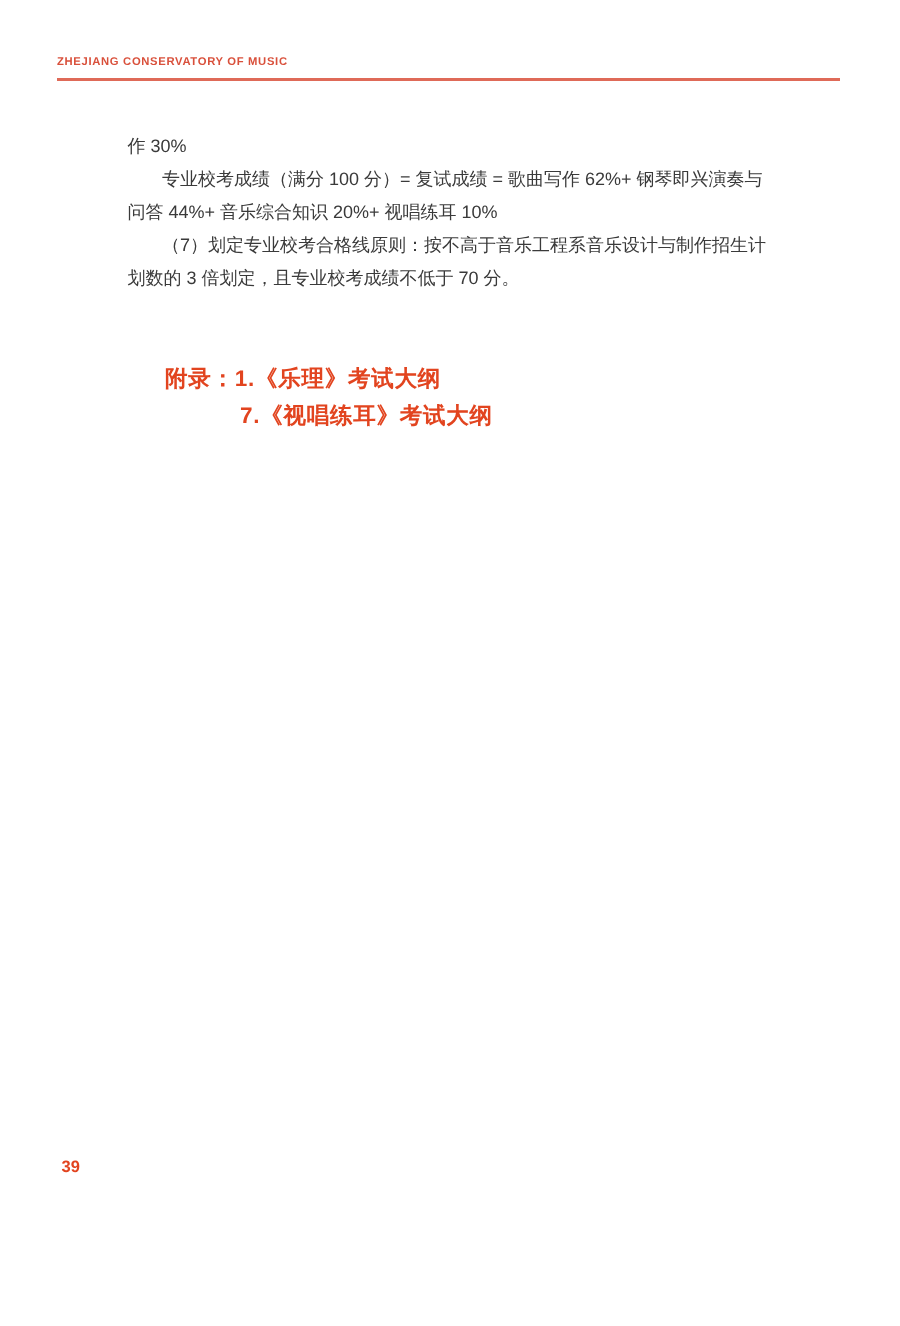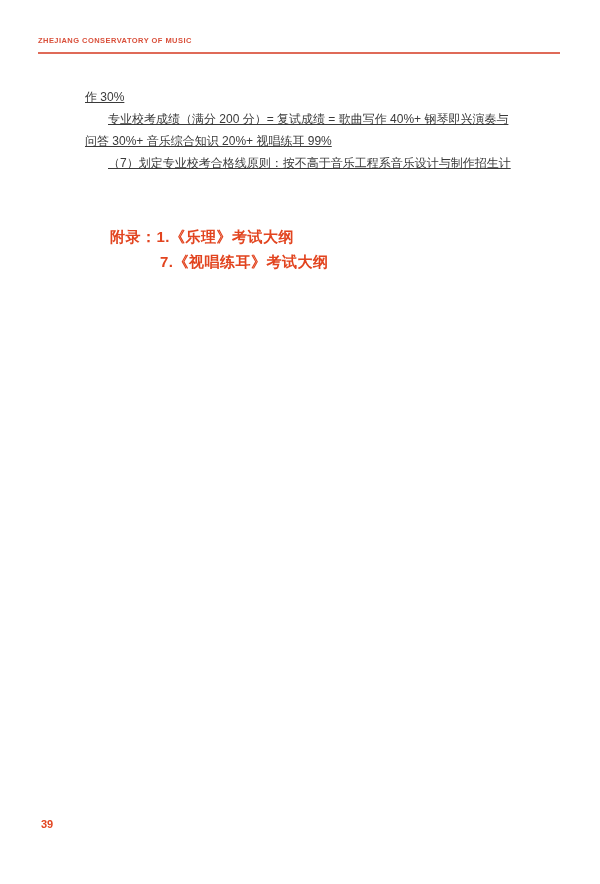--- a/index.html
+++ b/index.html
@@ -38,57 +38,58 @@
   }
   
   .body-text{
     position:absolute;
     left:85px;top:86px;
     width:450px;
     font-size:12px;
     line-height:22px;
     color:var(--body-text);
   }
-  .body-text .line{white-space:nowrap;text-decoration:underline;}
+  .body-text .line{white-space:nowrap;}
   .body-text .line.indent{padding-left:23px;}
   
   .appendix{
     position:absolute;
-    left:110px;top:224px;
+    left:110px;top:240px;
     font-size:15px;
     font-weight:700;
     line-height:25px;
     color:var(--accent-red);
     letter-spacing:0.5px;
   }
   .appendix .l2{margin-left:50px;}
   
   .page-number{
     position:absolute;
-    left:41px;top:818px;
+    left:41px;top:772px;
     font-size:11px;
     font-weight:700;
     color:var(--accent-red);
   }
 </style>
 </head>
 <body>
 
 <div class="page">
 
   <header>
     <div class="brand">ZHEJIANG CONSERVATORY OF MUSIC</div>
     <div class="rule"></div>
   </header>
 
   <main class="body-text">
     <div class="line">作 30%</div>
-    <div class="line indent">专业校考成绩（满分 200 分）= 复试成绩 = 歌曲写作 40%+ 钢琴即兴演奏与</div>
-    <div class="line">问答 30%+ 音乐综合知识 20%+ 视唱练耳 99%</div>
+    <div class="line indent">专业校考成绩（满分 100 分）= 复试成绩 = 歌曲写作 62%+ 钢琴即兴演奏与</div>
+    <div class="line">问答 44%+ 音乐综合知识 20%+ 视唱练耳 10%</div>
     <div class="line indent">（7）划定专业校考合格线原则：按不高于音乐工程系音乐设计与制作招生计</div>
+    <div class="line">划数的 3 倍划定，且专业校考成绩不低于 70 分。</div>
   </main>
 
   <section class="appendix">
     <div class="l1">附录：1.《乐理》考试大纲</div>
     <div class="l2">7.《视唱练耳》考试大纲</div>
   </section>
 
   <footer>
     <div class="page-number">39</div>
   </footer>

